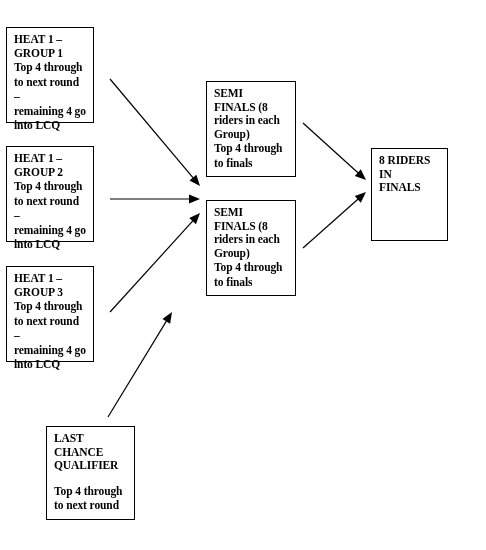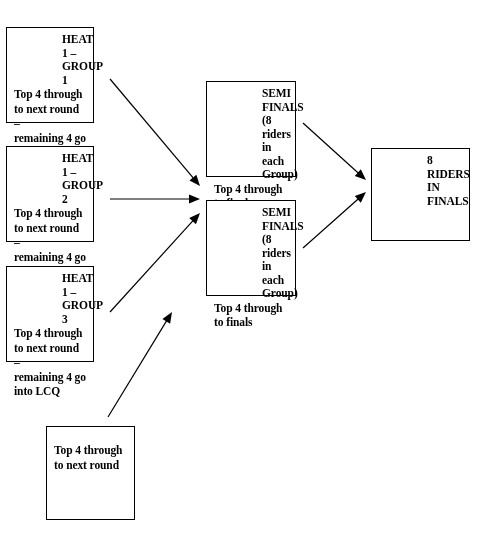--- a/index.html
+++ b/index.html
@@ -22,21 +22,20 @@
     background: #ffffff;
     padding: 5px 6px 4px 7px;
     color: #000000;
   }
   .node .title {
     font-weight: bold;
     font-size: 11.5px;
     line-height: 13.5px;
     letter-spacing: -0.1px;
     white-space: pre-line;
-    margin-left: 48px;
   }
   .node .body {
     font-weight: bold;
     font-size: 11.5px;
     line-height: 14.5px;
     letter-spacing: -0.1px;
     white-space: pre-line;
   }
   .node.gap .body { margin-top: 11px; }
   #arrow-layer {
@@ -114,23 +113,26 @@
 to finals</div>
       </div>
       <div class="node" style="left: 206px; top: 200px; width: 90px; height: 96px; border-color: rgb(0, 0, 0); color: rgb(0, 0, 0);">
         <div class="title">SEMI
 FINALS (8
 riders in each
 Group)</div>
         <div class="body">Top 4 through
 to finals</div>
       </div>
-      <div class="node" style="left: 371px; top: 148px; width: 99px; height: 93px; border-color: rgb(0, 0, 0); color: rgb(0, 0, 0);">
+      <div class="node" style="left: 371px; top: 148px; width: 77px; height: 93px; border-color: rgb(0, 0, 0); color: rgb(0, 0, 0);">
         <div class="title">8 RIDERS IN
 FINALS</div>
       </div>
       <div class="node gap" style="left: 46px; top: 426px; width: 89px; height: 94px; border-color: rgb(0, 0, 0); color: rgb(0, 0, 0);">
+        <div class="title">LAST
+CHANCE
+QUALIFIER</div>
         <div class="body">Top 4 through
 to next round</div>
       </div>
     </div>
 
 </div>
 
 </body></html>

